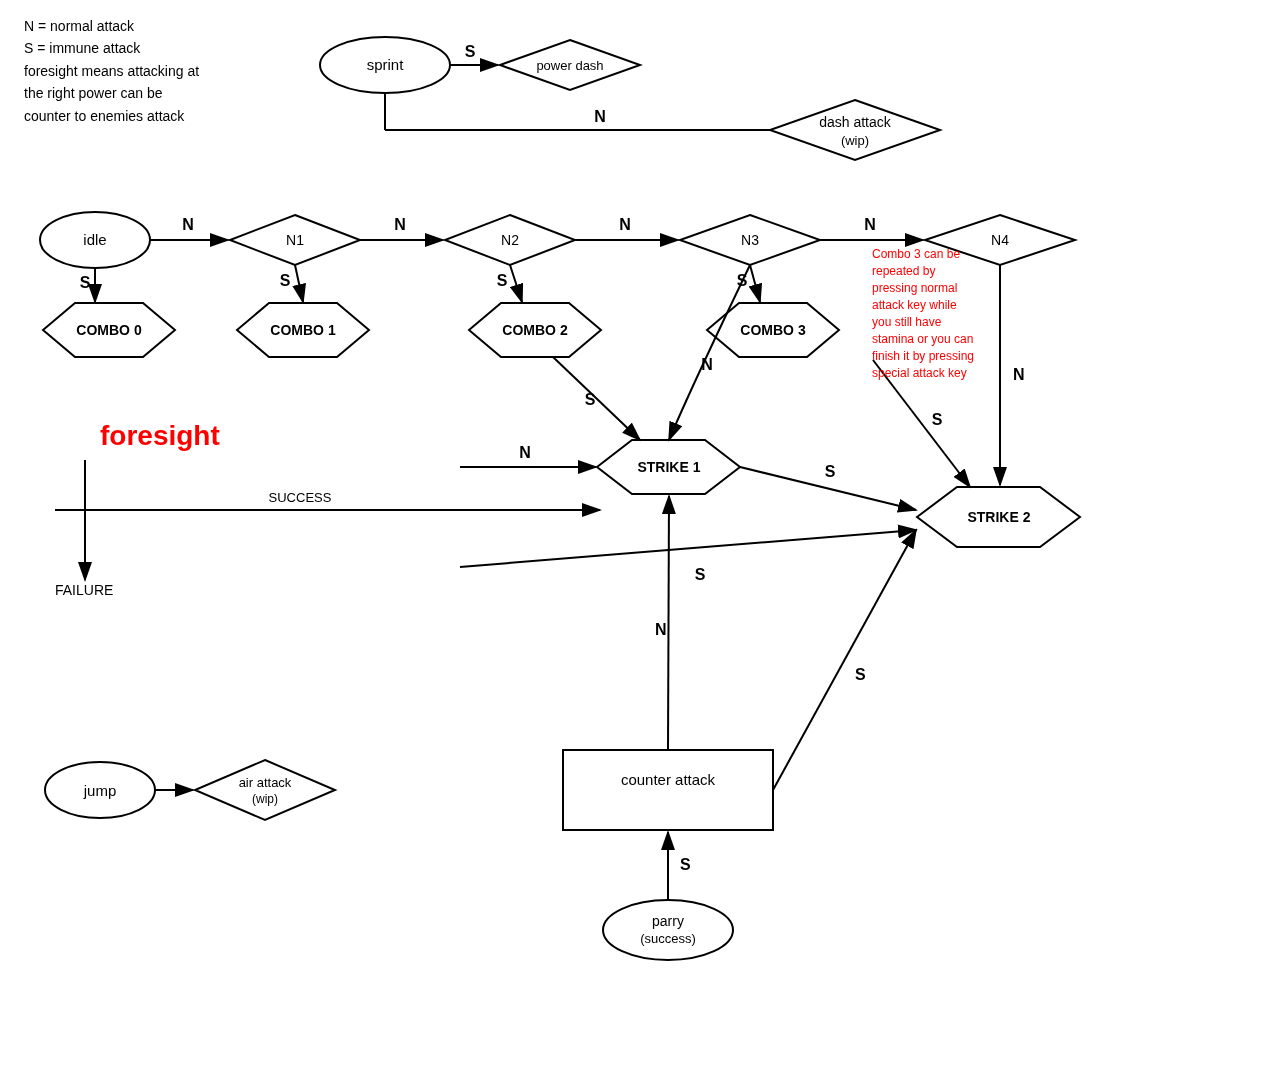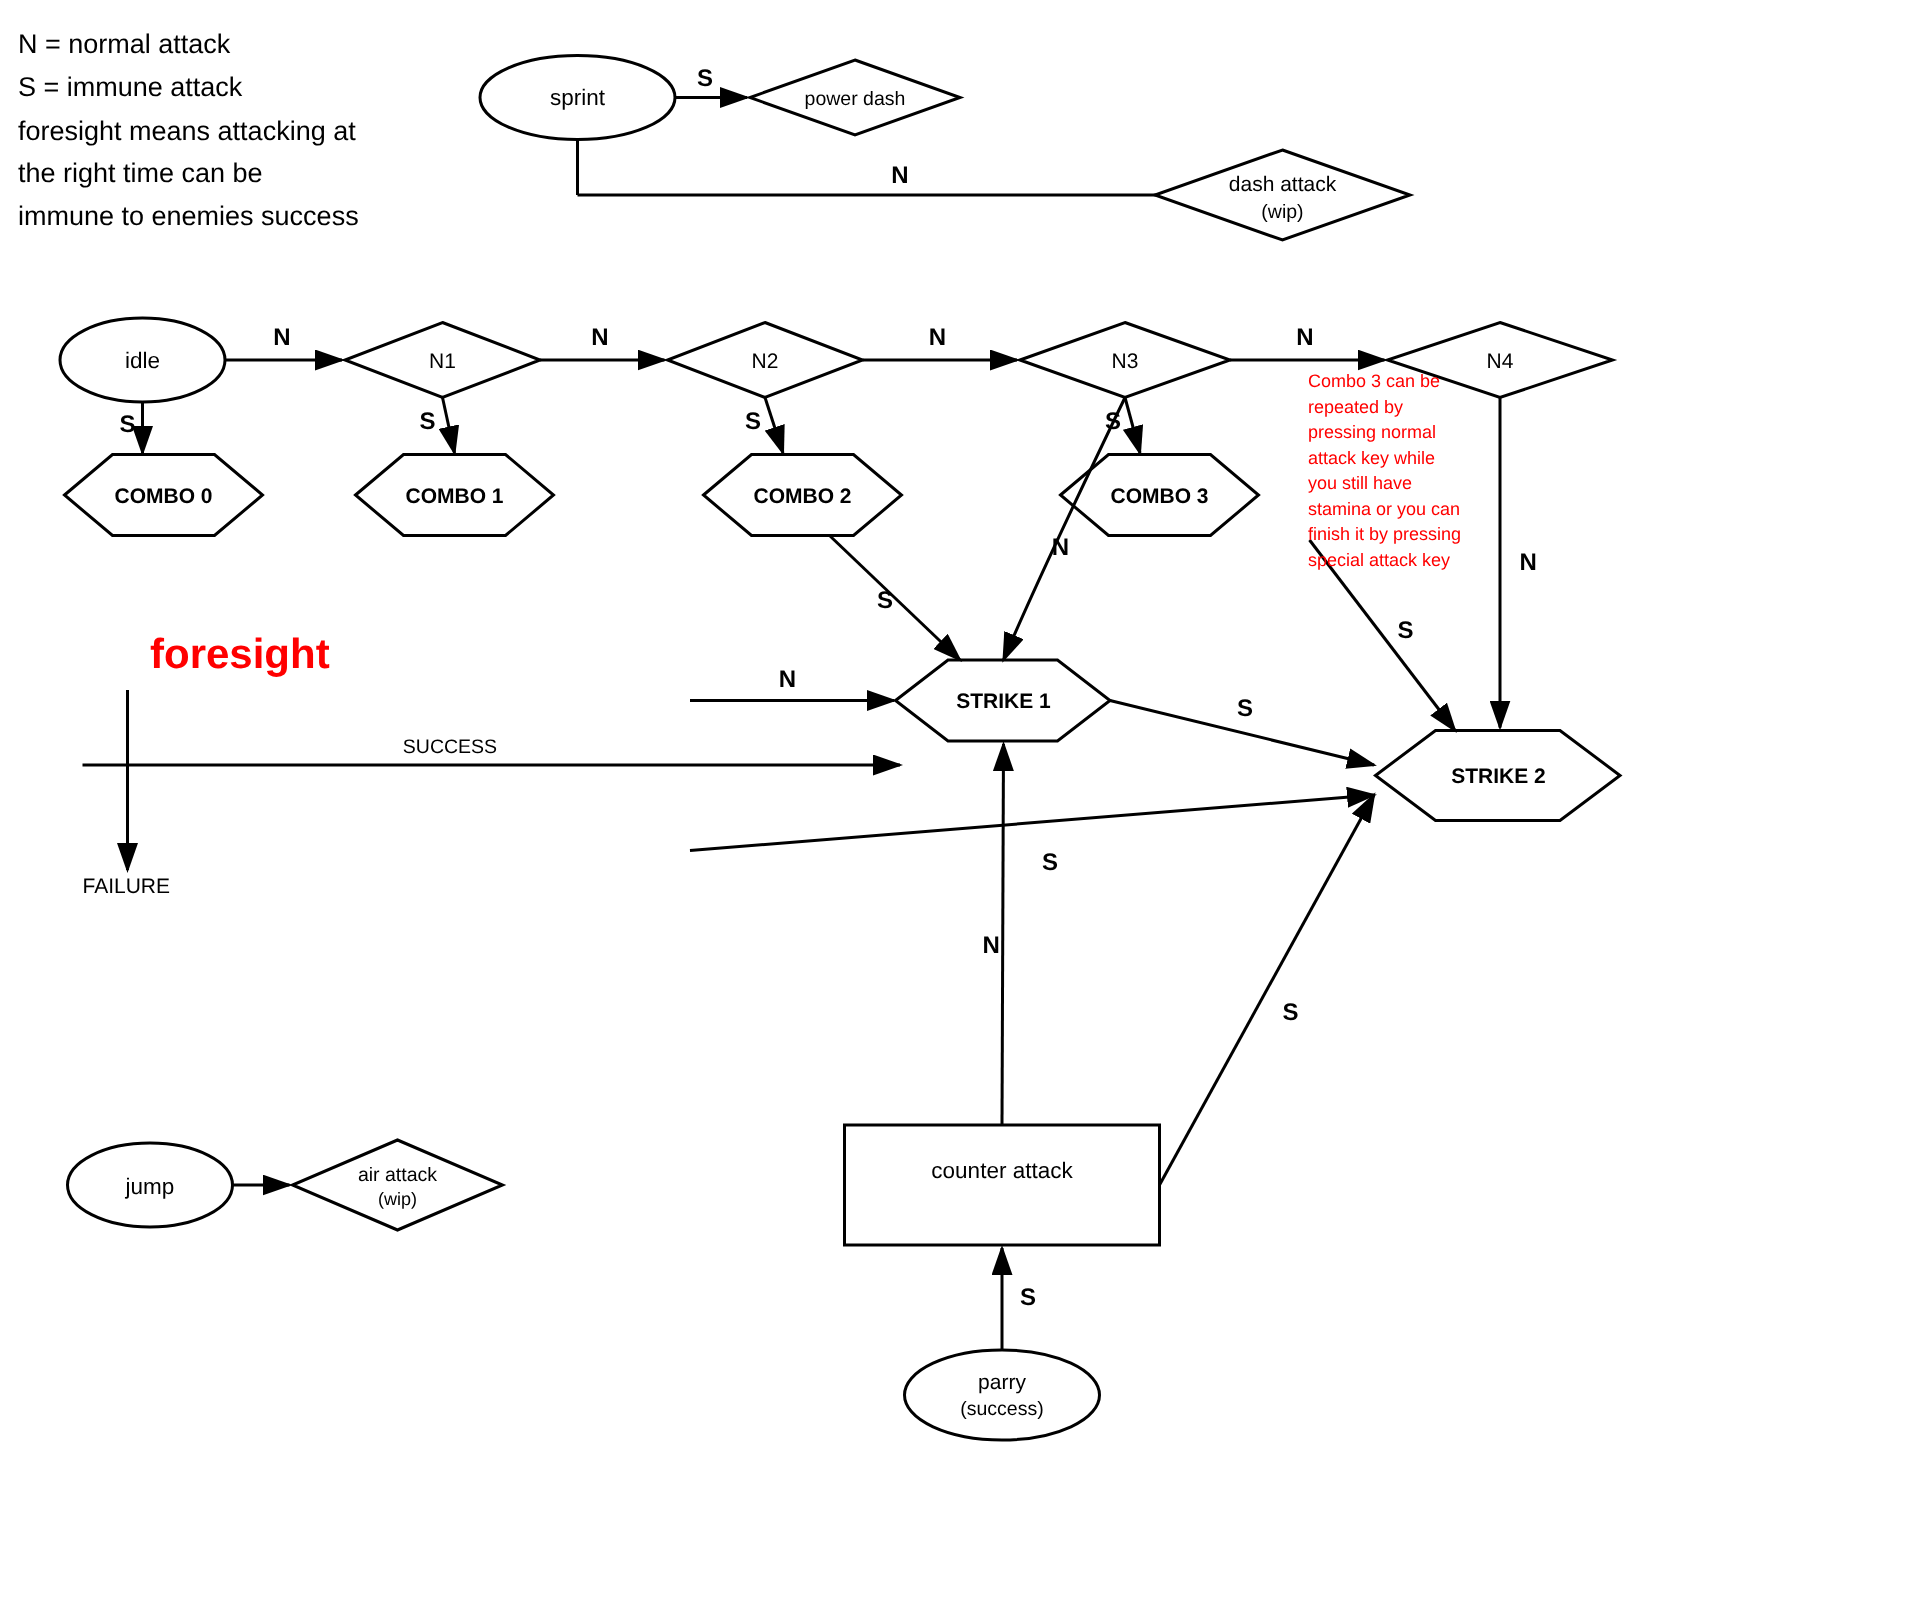--- a/index.html
+++ b/index.html
@@ -13,34 +13,34 @@
     }
     svg {
       position: absolute;
       top: 0; left: 0;
       width: 1280px;
       height: 1080px;
     }
     .legend {
       position: absolute;
       top: 15px;
-      left: 12px;
-      font-size: 18px;
+      left: 24px;
+      font-size: 14px;
       line-height: 1.6;
     }
   </style>
 </head>
 <body>
 
 <div class="legend">
   <div>N = normal attack</div>
   <div>S = immune attack</div>
   <div>foresight means attacking at</div>
-  <div>the right time can be</div>
-  <div>immune to enemies success</div>
+  <div>the right power can be</div>
+  <div>counter to enemies attack</div>
 </div>
 
 <svg id="main-svg">
   <defs>
     <marker id="arrowhead" markerWidth="10" markerHeight="7" refX="9" refY="3.5" orient="auto">
       <polygon points="0 0, 10 3.5, 0 7" fill="#000"></polygon>
     </marker>
     <marker id="arrowhead-rev" markerWidth="10" markerHeight="7" refX="1" refY="3.5" orient="auto">
       <polygon points="10 0, 0 3.5, 10 7" fill="#000"></polygon>
     </marker>

